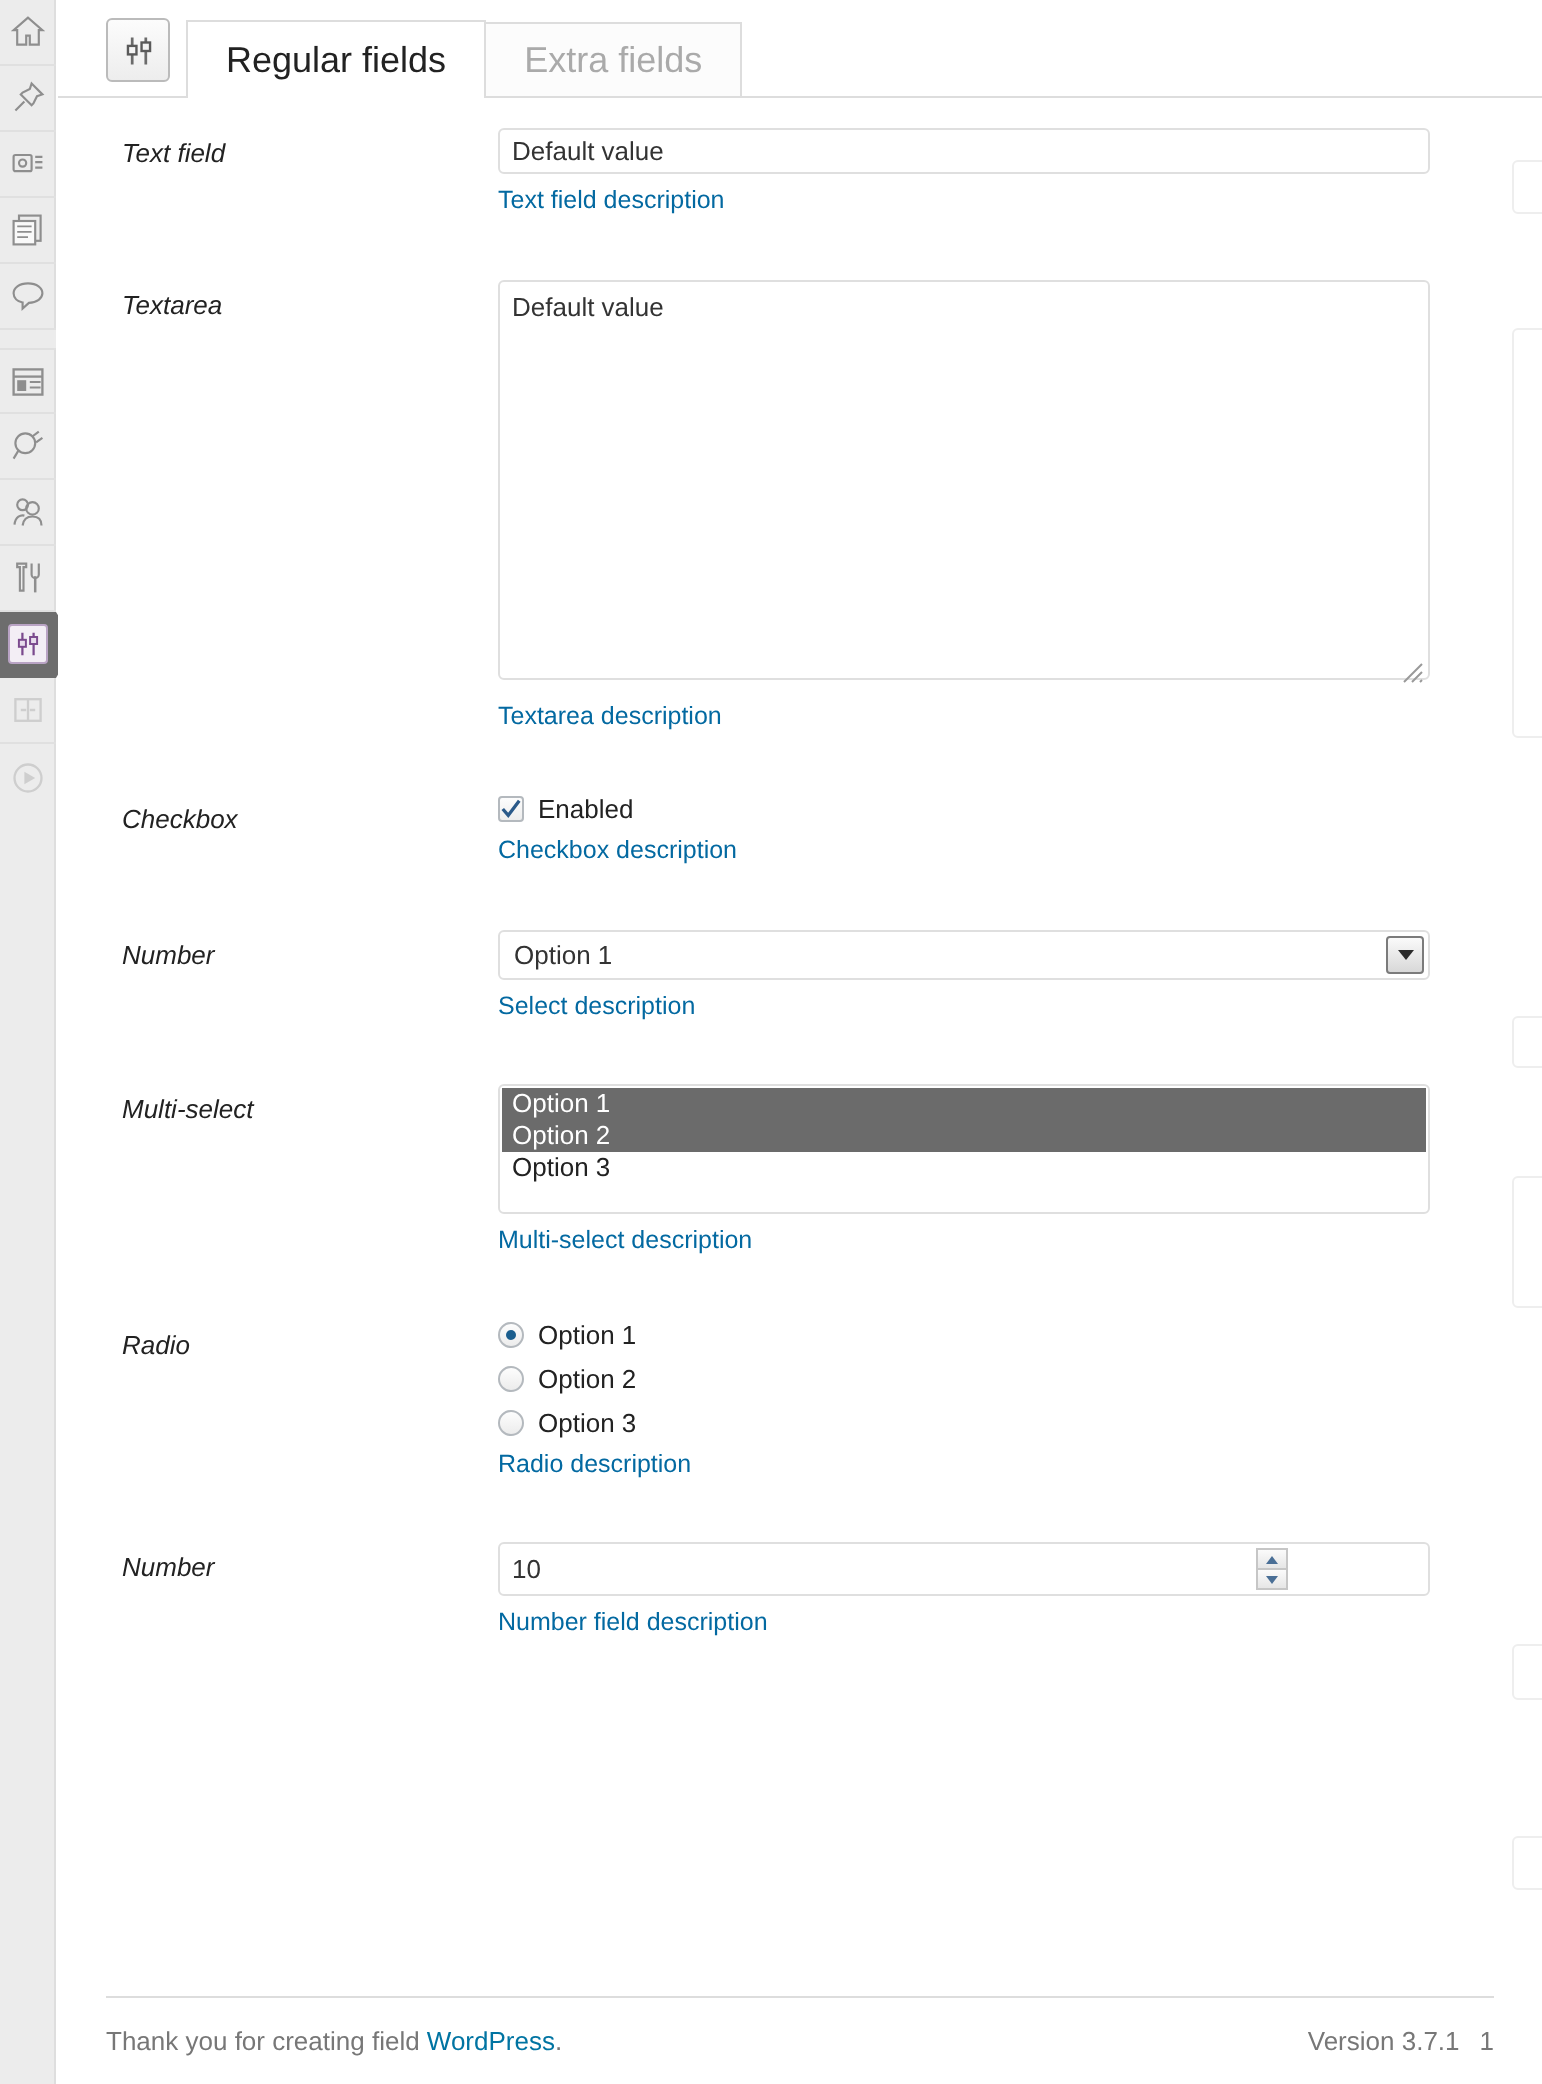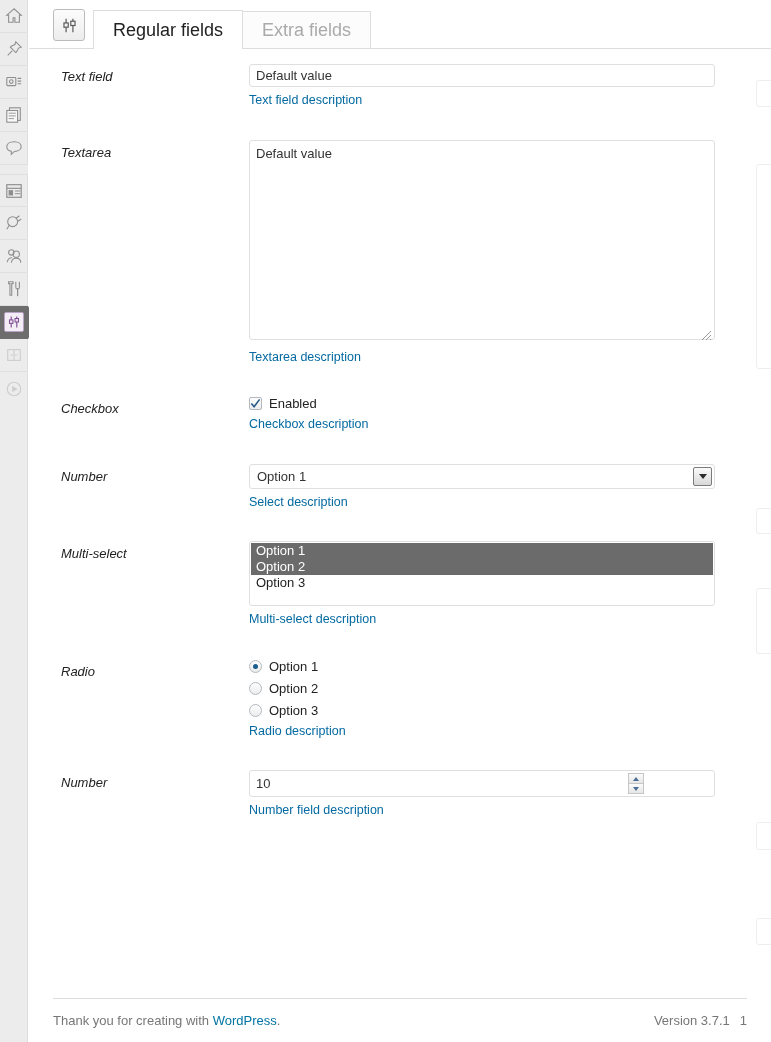--- a/index.html
+++ b/index.html
@@ -558,21 +558,21 @@
 
     <div class="ghost" style="left:727px; top:80px; width:20px; height:27px;"></div>
     <div class="ghost" style="left:727px; top:164px; width:20px; height:205px;"></div>
     <div class="ghost" style="left:727px; top:508px; width:20px; height:26px;"></div>
     <div class="ghost" style="left:727px; top:588px; width:20px; height:66px;"></div>
     <div class="ghost" style="left:727px; top:822px; width:20px; height:28px;"></div>
     <div class="ghost" style="left:727px; top:918px; width:20px; height:27px;"></div>
 
     <div id="wpfooter">
       <span>
-        <span>Thank you for creating with </span><a href="#">WordPress</a><span>.</span>
+        <span>Thank you for creating field </span><a href="#">WordPress</a><span>.</span>
       </span>
       <span class="right">
         <span>Version 3.7.1</span>
         <span>1</span>
       </span>
     </div>
 
   </div>
 </div>
 

